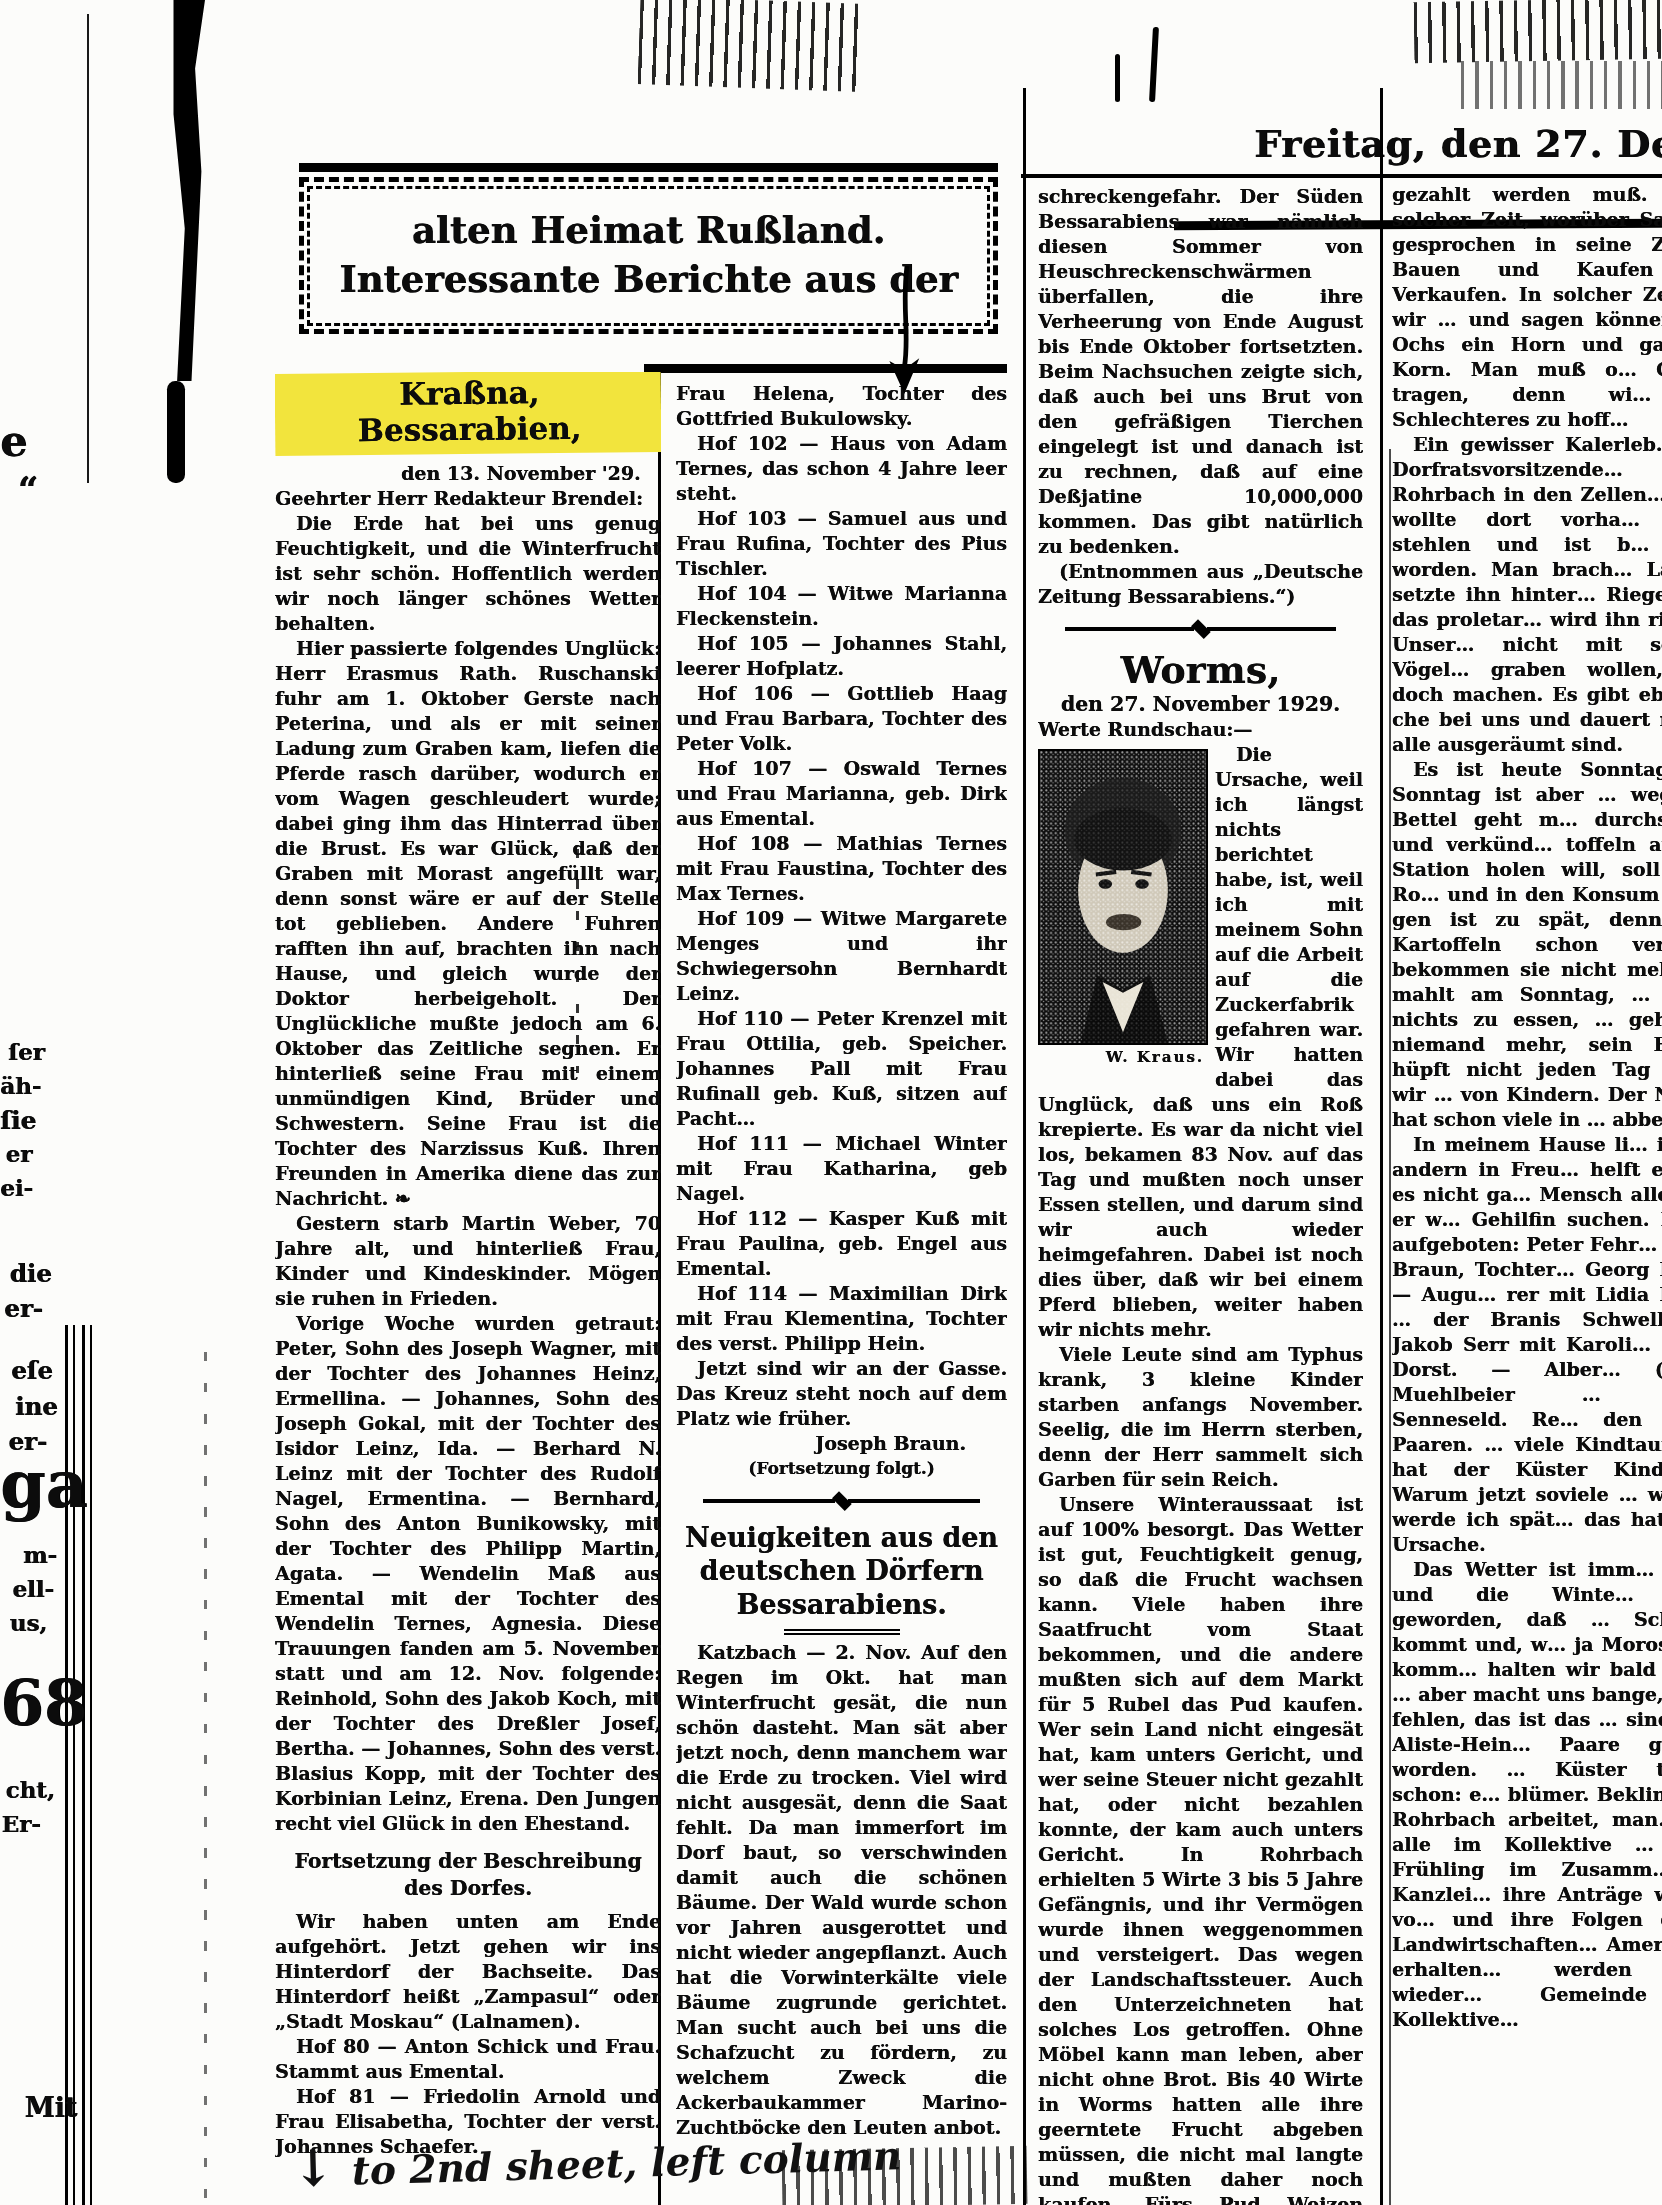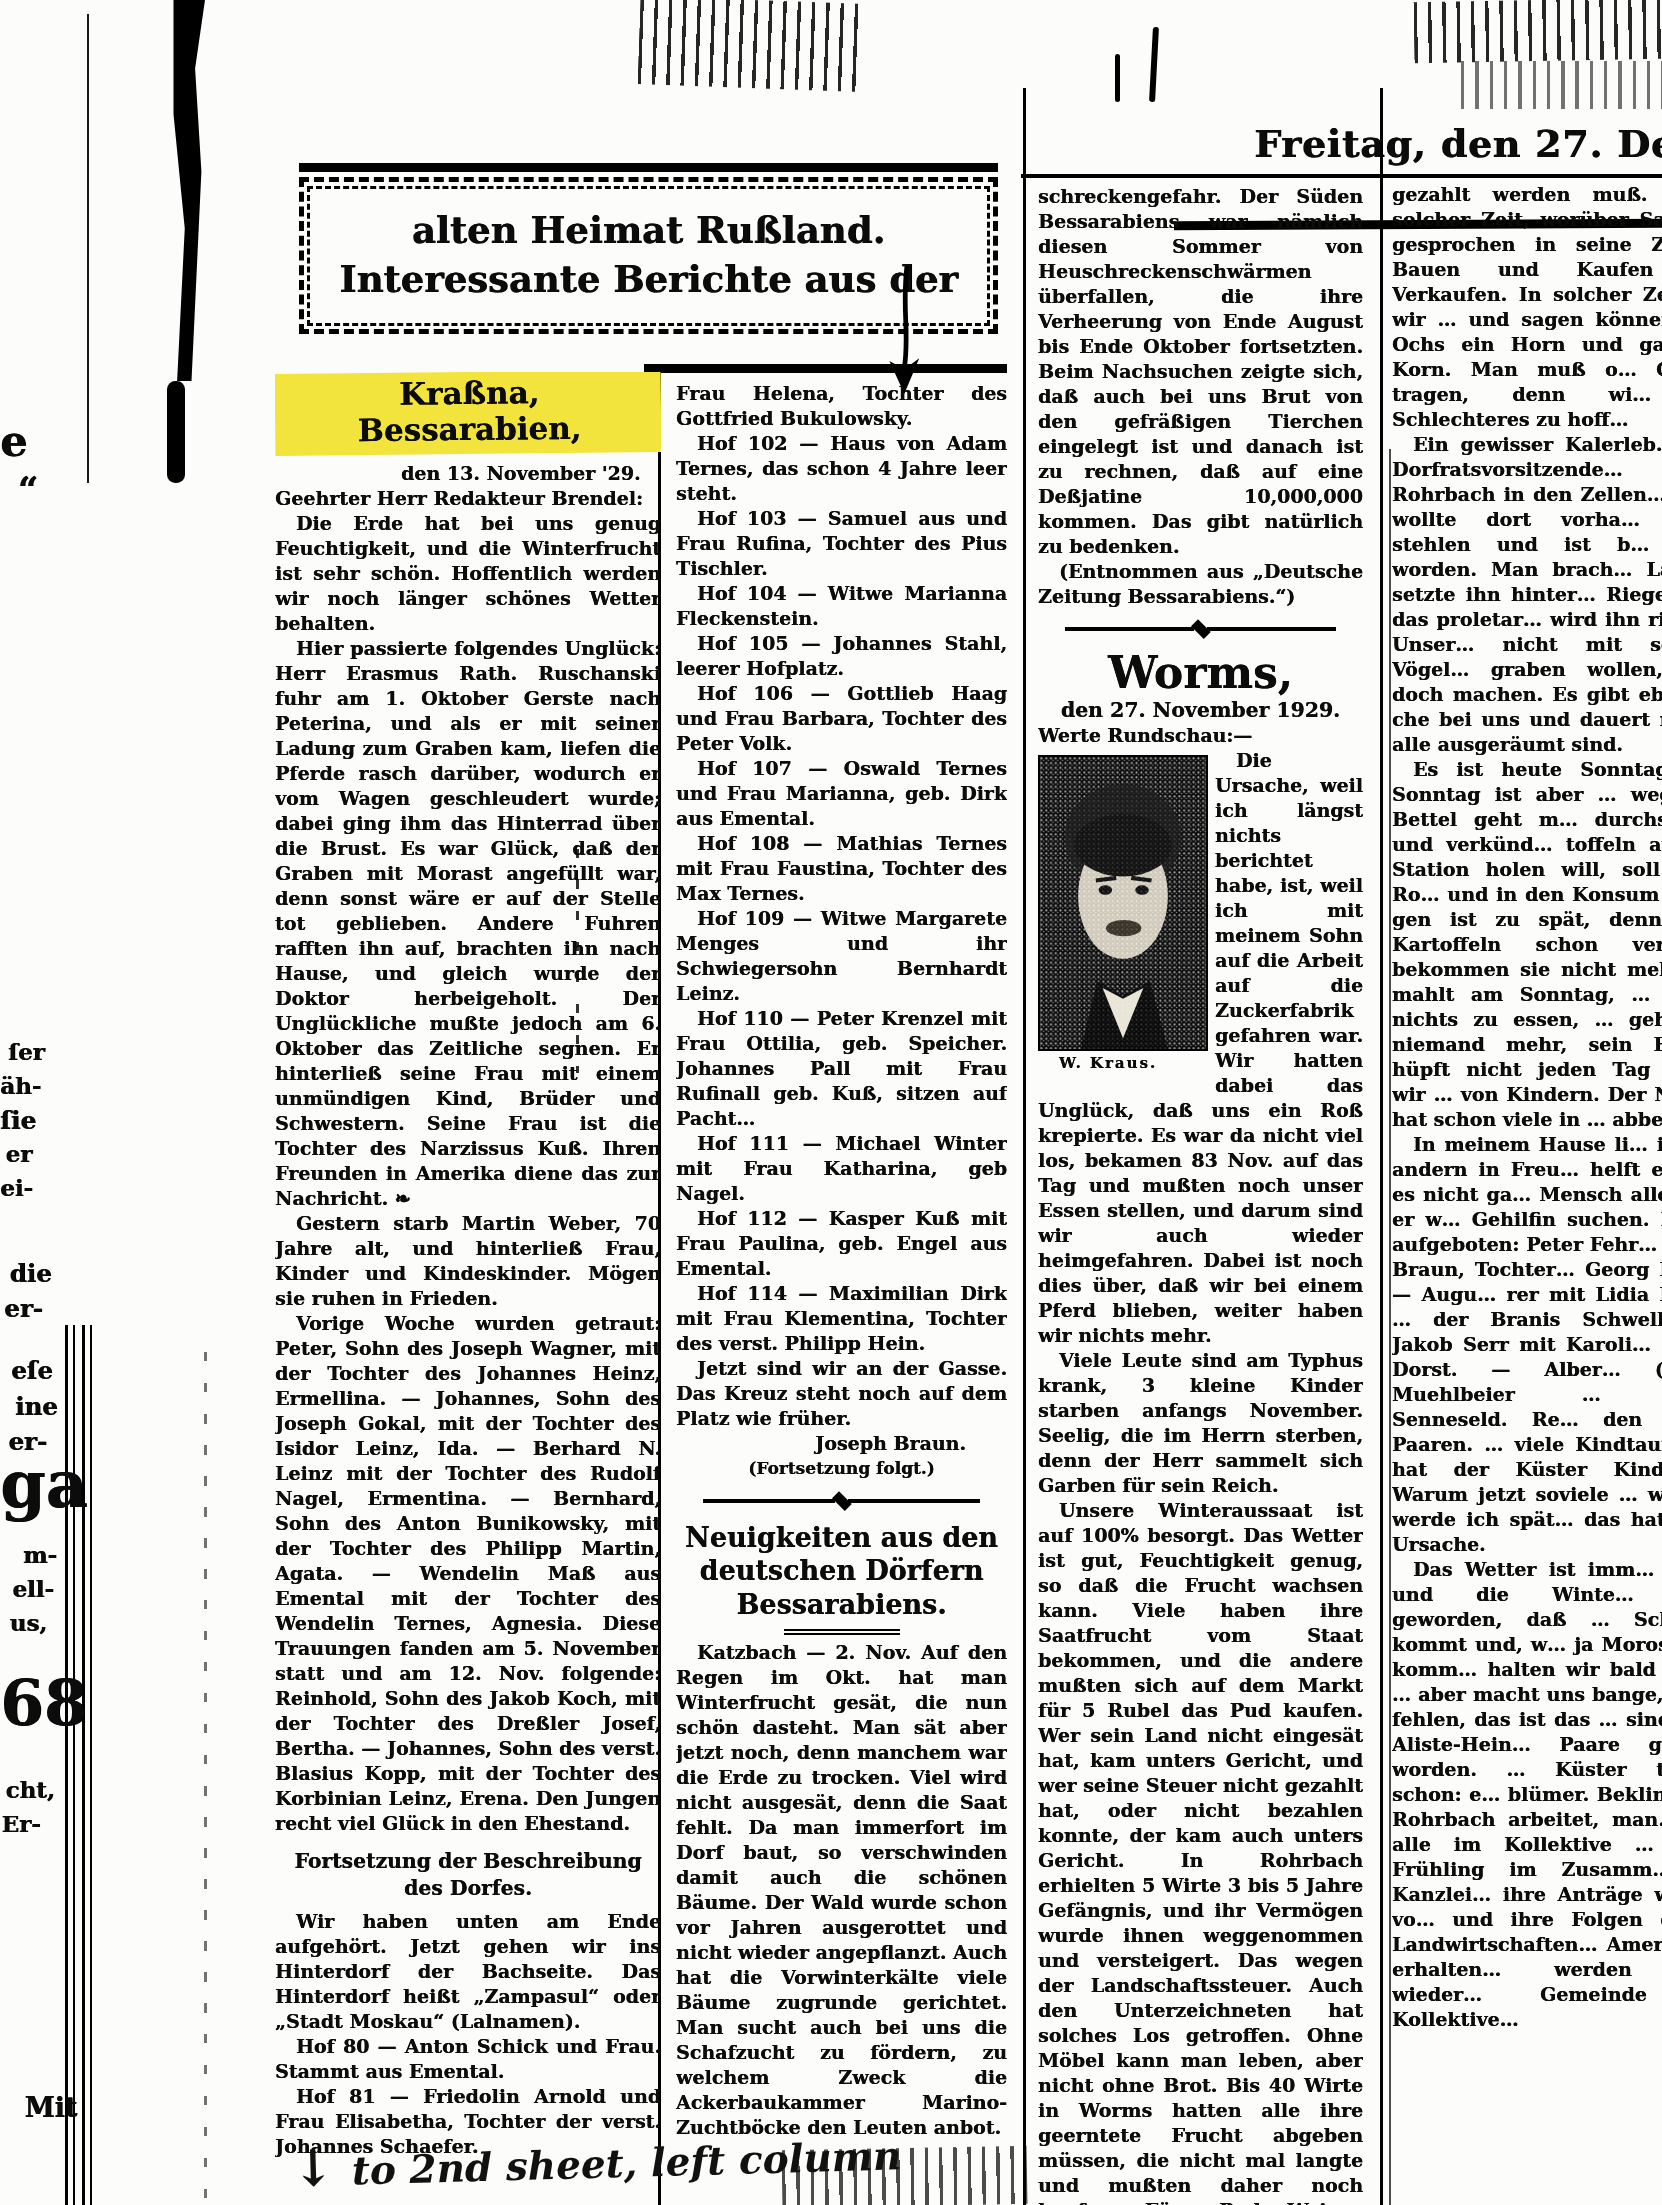--- a/index.html
+++ b/index.html
@@ -17,28 +17,28 @@
   .heading-highlight{font-size:31px;line-height:1.15;margin:0 0 6.8px 0;text-align:center;font-weight:900;}
   .heading-highlight .hl{background:#f2e43d;box-decoration-break:clone;padding:4.1px 12.2px 6.8px 15px;
       display:inline-block;transform:rotate(-0.6deg);}
   .subheading{text-align:center;font-size:20.4px;line-height:27px;margin:12.2px 0 6.8px;font-weight:900;}
   .signature{text-align:right;padding-right:41px;font-weight:900;margin-top:4.1px;}
   .center-small{text-align:center;font-size:17px;margin:1.4px 0 5.4px;}
   .heading-large{white-space:pre-line;text-align:center;font-size:27px;line-height:1.25;
       font-weight:900;margin:6.8px 0 4.1px;}
   .heading-large:after{content:"";display:block;width:116px;margin:6.8px auto 0;
       border-top:2.7px solid #000;border-bottom:2px solid #000;height:2.7px;}
-  .heading-town{text-align:center;font-size:44px;line-height:1.1;font-weight:900;margin:5.4px 0 1.4px;}
+  .heading-town{text-align:center;font-size:38px;line-height:1.1;font-weight:900;margin:5.4px 0 1.4px;}
   .divider{display:flex;align-items:center;justify-content:center;margin:11px 27px;}
   .divider .dl{flex:1;height:3.4px;background:#000;}
   .divider .dd{width:17.7px;height:17.7px;background:#000;transform:rotate(45deg) scaleY(.55);margin:0 -2.7px;}
   
   .photo-fig{float:left;width:166px;margin:6.8px 11px 2.7px 0;display:block;}
   .photo-fig svg{display:block;border:2px solid #000;}
-  .photo-caption{display:block;text-align:left;font-size:15px;font-weight:700;
+  .photo-caption{display:block;text-align:right;font-size:15px;font-weight:700;
       letter-spacing:2px;filter:blur(0.4px);}
   
   .vrule{position:absolute;background:#000;}
   .hrule{position:absolute;background:#000;}
   .masthead-date{position:absolute;left:1254px;top:121px;width:516px;font-size:38px;
       font-weight:900;letter-spacing:0.7px;text-shadow:0.7px 0 0 #000;}
   .title-box{position:absolute;left:299px;top:163px;width:699px;box-sizing:border-box;
       border-top:9.5px solid #000;padding-top:5.4px;}
   .title-frame{border:5.4px dashed #000;padding:3.4px;}
   .title-frame-inner{border:3.4px dashed #000;padding:17.7px 6.8px 20.4px;text-align:center;

